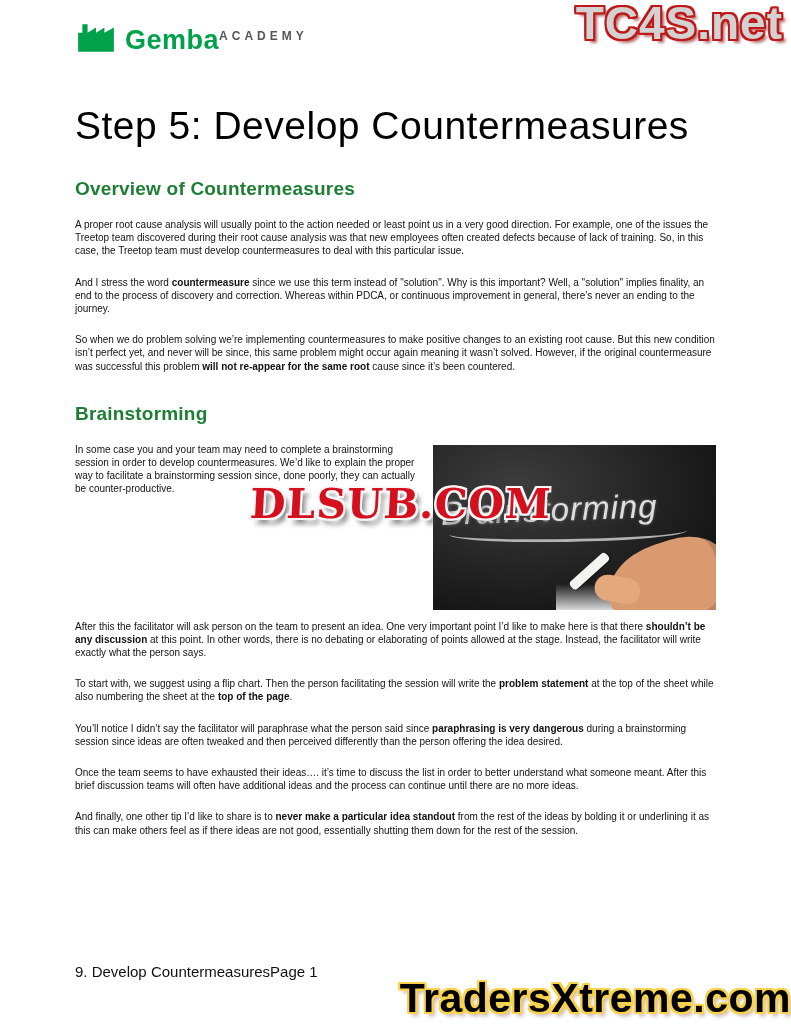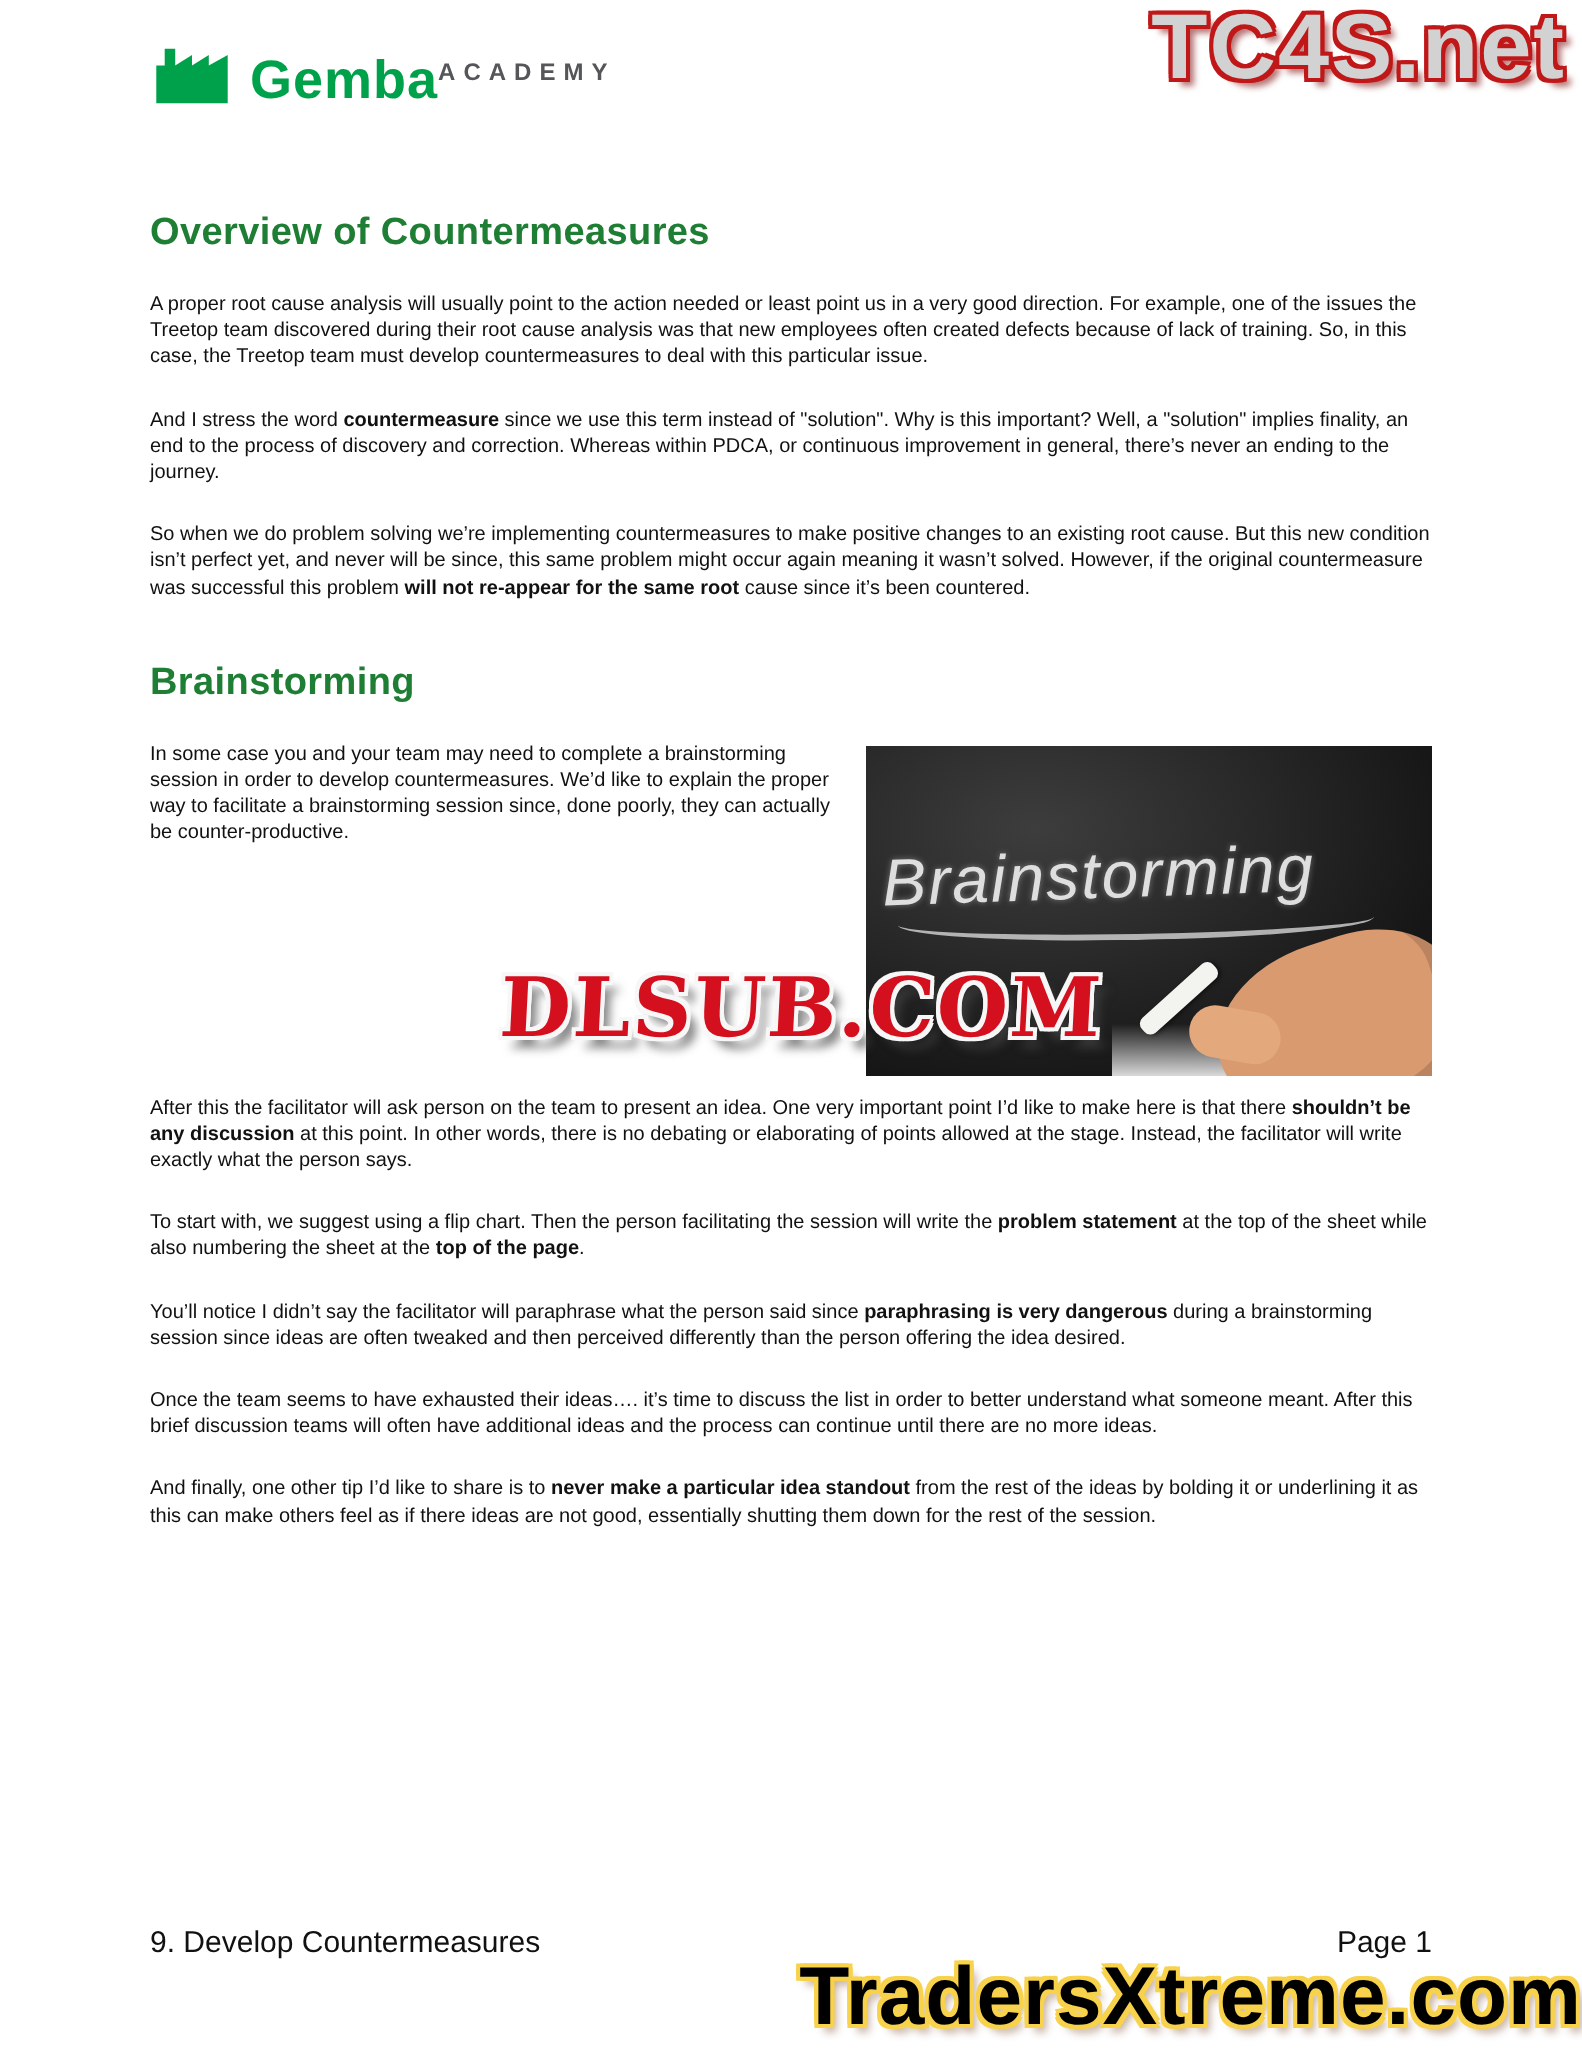--- a/index.html
+++ b/index.html
@@ -75,21 +75,21 @@
   .wm-bottom {
     position:absolute; left:0; right:0; bottom:2px; text-align:right; z-index:5;
     font-size:41px; font-weight:bold; color:#000000; letter-spacing:0.5px;
     text-shadow:-2px -2px 0 #f7d24a, 2px -2px 0 #f7d24a, -2px 2px 0 #f7d24a,
                 2px 2px 0 #f7d24a, 0 -2px 0 #f7d24a, 0 2px 0 #f7d24a,
                 -2px 0 0 #f7d24a, 2px 0 0 #f7d24a, 3px 4px 4px rgba(100,40,0,.4);
   }
   
   .footer {
     position:absolute; left:75px; right:75px; bottom:44px;
-    display:flex; justify-content:space-between; font-size:15px; color:#111;
+    display:flex; justify-content:flex-start; font-size:15px; color:#111;
   }
 </style>
 </head>
 <body>
 
 <div class="page">
 
   <div class="header">
     <div class="logo">
       <span>
@@ -98,20 +98,21 @@
         </svg>
       </span>
       <span class="logo-text">
         <span class="logo-name">Gemba</span>
         <span class="logo-sub">ACADEMY</span>
       </span>
     </div>
     <div class="wm-top">TC4S.net</div>
   </div>
 
+  <h1 class="title">Step 5: Develop Countermeasures</h1>
 
   <div class="content">
 
     <h2 class="green">Overview of Countermeasures</h2>
     <p class="para"><span>A proper root cause analysis will usually point to the action needed or least point us in a very good direction. For example, one of the issues the Treetop team discovered during their root cause analysis was that new employees often created defects because of lack of training.  So, in this case, the Treetop team must develop countermeasures to deal with this particular issue.</span></p>
     <p class="para"><span>And I stress the word </span><b>countermeasure</b><span> since we use this term instead of "solution". Why is this important? Well, a "solution" implies finality, an end to the process of discovery and correction. Whereas within PDCA, or continuous improvement in general, there’s never an ending to the journey.</span></p>
     <p class="para"><span>So when we do problem solving we’re implementing countermeasures to make positive changes to an existing root cause. But this new condition isn’t perfect yet, and never will be since, this same problem might occur again meaning it wasn’t solved.  However, if the original countermeasure was successful this problem </span><b>will not re-appear for the same root</b><span> cause since it’s been countered.</span></p>
 
     <h2 class="green">Brainstorming</h2>
 

